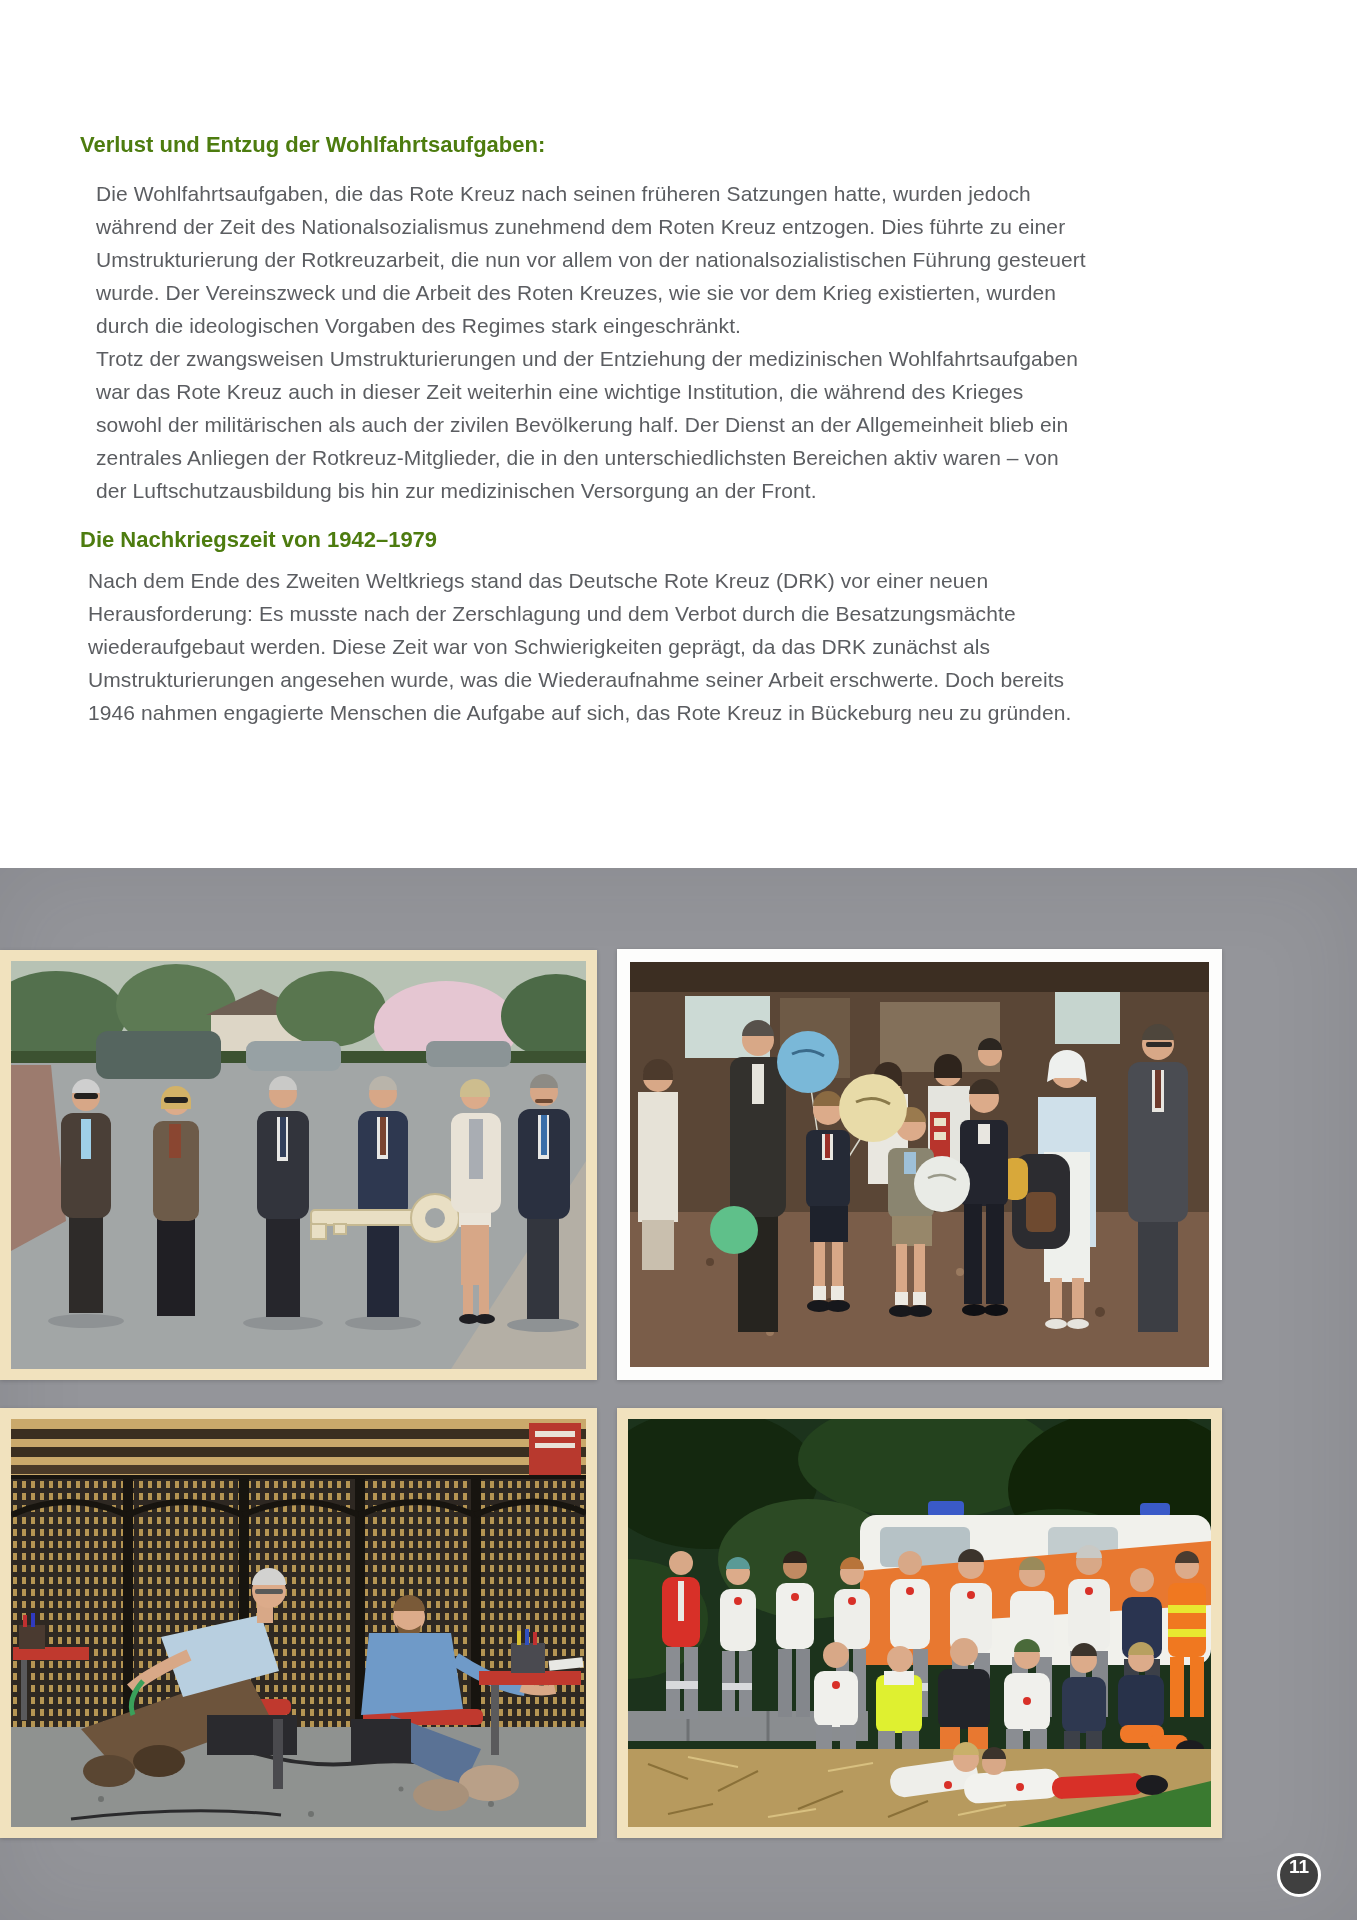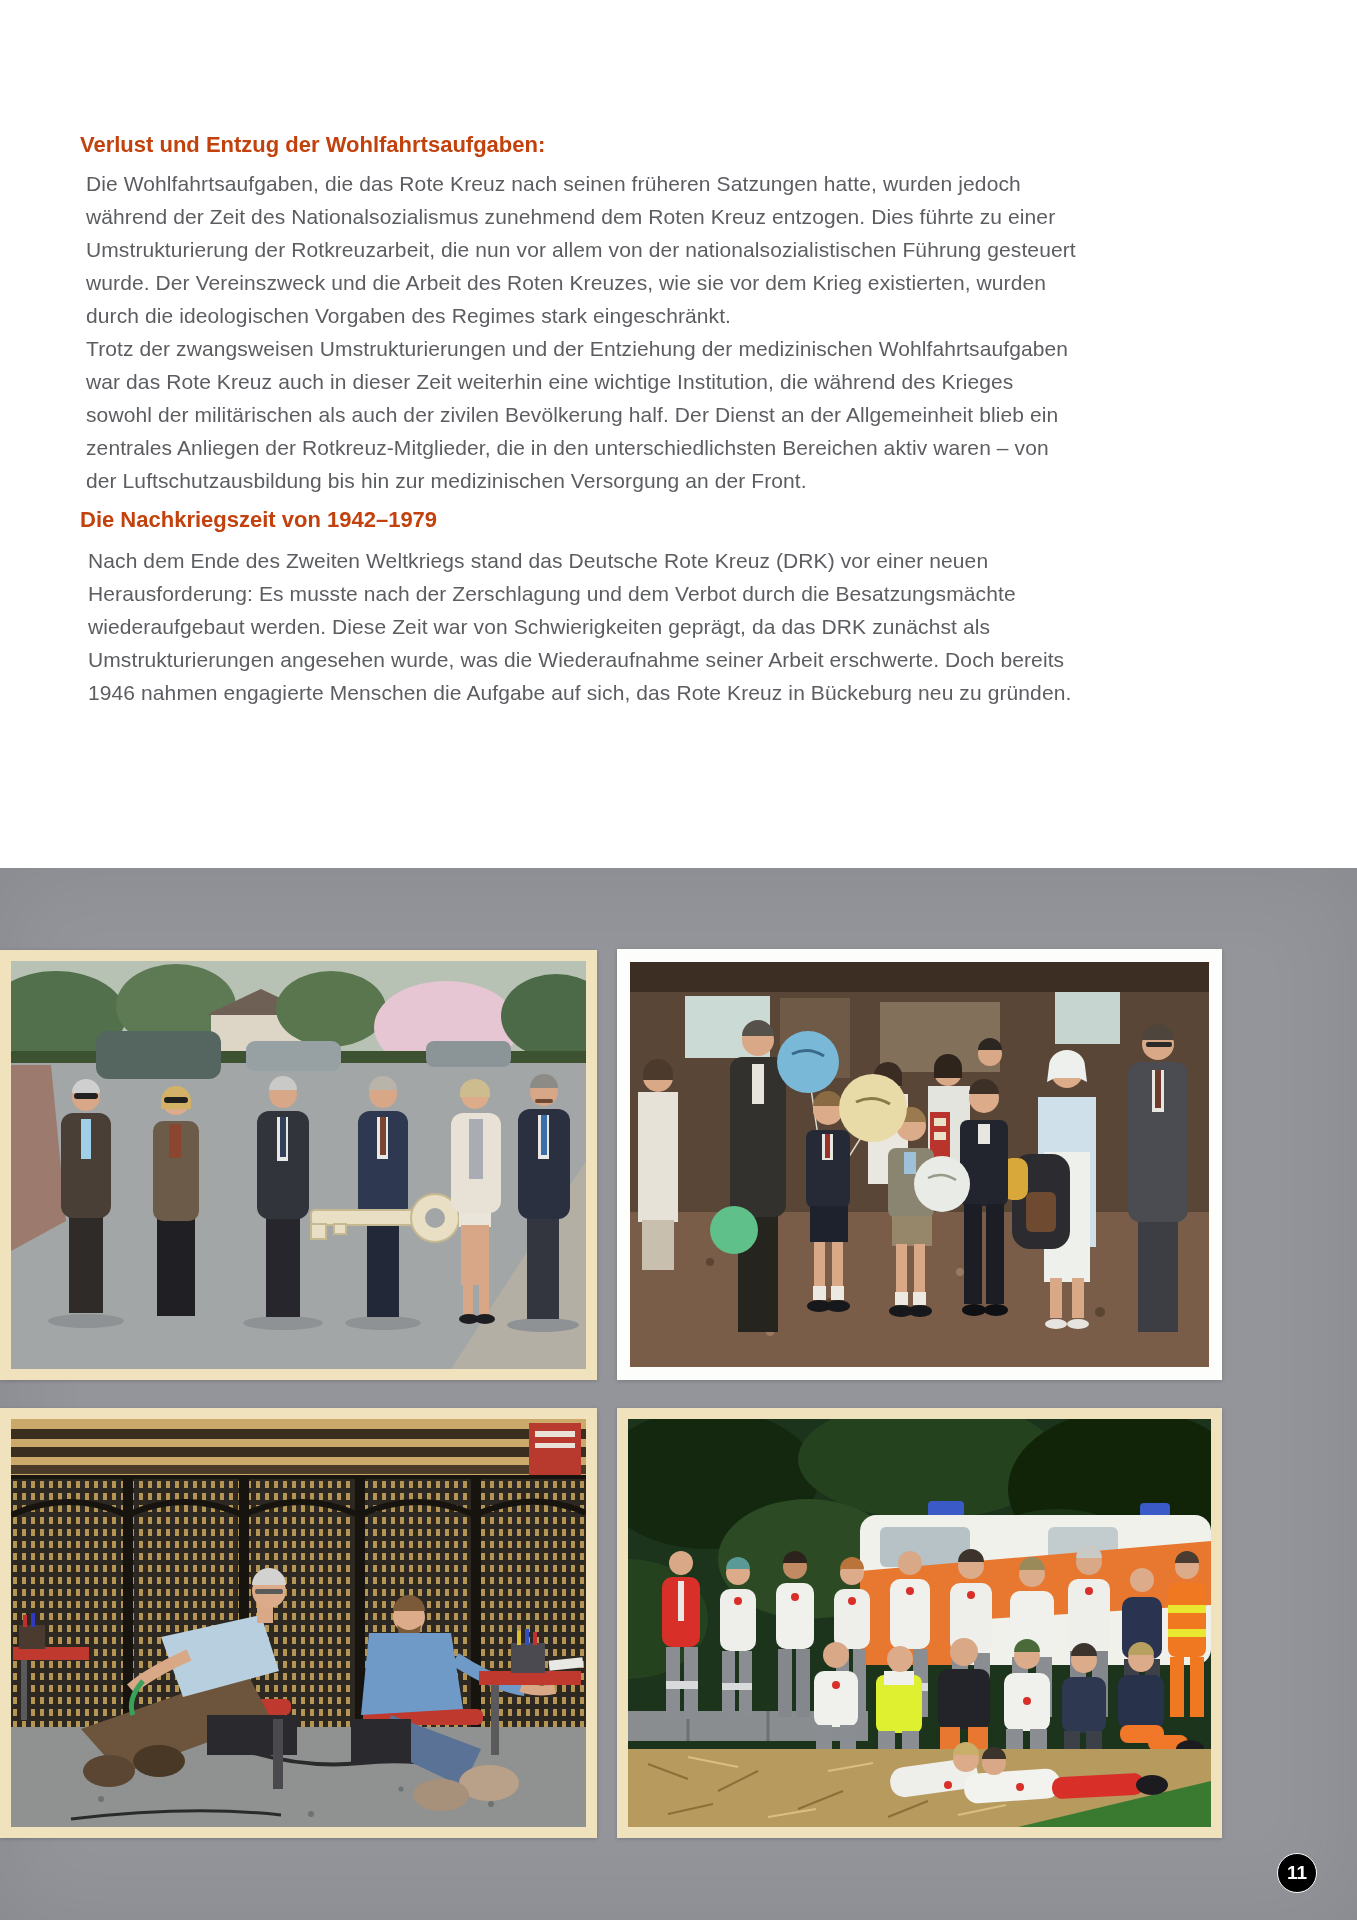--- a/index.html
+++ b/index.html
@@ -1,44 +1,44 @@
 <!DOCTYPE html>
 <html lang="de"><head>
 <meta charset="utf-8">
 <style>
   html,body{margin:0;padding:0;background:#ffffff;}
   body{width:1357px;height:1920px;position:relative;overflow:hidden;
        font-family:"Liberation Sans","DejaVu Sans",sans-serif;}
   
   .textblock{position:absolute;left:80px;top:128px;width:1230px;color:#5b5d61;}
-  .textblock h2{margin:0;font-size:22px;line-height:33px;font-weight:700;color:#c2410c;}
+  .textblock h2{margin:0;font-size:22px;line-height:33px;font-weight:700;color:#4d7c0f;}
   .line{display:block;font-size:21px;line-height:33px;white-space:nowrap;letter-spacing:.1px;}
   .sect2{margin-top:36px;}
   
   .panel{position:absolute;left:0;top:868px;width:1357px;height:1052px;background:#94959a;
          box-shadow:inset 0 0 90px rgba(40,40,48,.10);}
   .photo{position:absolute;box-sizing:border-box;box-shadow:0 1px 4px rgba(0,0,0,.18);}
   .photo.cream{background:#f1e2be;padding:11px;}
   .photo.white{background:#fdfdfc;padding:13px;}
   .photo svg{display:block;width:100%;height:100%;}
   .ph1{left:68px; top:950px; width:597px;height:430px;}
   .ph2{left:685px;top:949px; width:605px;height:431px;}
   .ph3{left:68px; top:1408px;width:597px;height:430px;}
   .ph4{left:685px;top:1408px;width:605px;height:430px;}
   
   .badge{position:absolute;left:1277px;top:1853px;width:38px;height:38px;border-radius:50%;
-         background:#000000;border:1px solid #ffffff;display:flex;align-items:center;justify-content:center;}
+         background:#404040;border:3px solid #ffffff;display:flex;justify-content:center;}
   .badge span{color:#ffffff;font-size:19px;font-weight:700;}
 </style>
 </head>
 <body>
 
 <div class="textblock">
   <h2>Verlust und Entzug der Wohlfahrtsaufgaben:</h2>
-  <p style="margin:6px">
+  <p style="margin:16px">
     <span class="line">Die Wohlfahrtsaufgaben, die das Rote Kreuz nach seinen früheren Satzungen hatte, wurden jedoch</span>
     <span class="line">während der Zeit des Nationalsozialismus zunehmend dem Roten Kreuz entzogen. Dies führte zu einer</span>
     <span class="line">Umstrukturierung der Rotkreuzarbeit, die nun vor allem von der nationalsozialistischen Führung gesteuert</span>
     <span class="line">wurde. Der Vereinszweck und die Arbeit des Roten Kreuzes, wie sie vor dem Krieg existierten, wurden</span>
     <span class="line">durch die ideologischen Vorgaben des Regimes stark eingeschränkt.</span>
     <span class="line">Trotz der zwangsweisen Umstrukturierungen und der Entziehung der medizinischen Wohlfahrtsaufgaben</span>
     <span class="line">war das Rote Kreuz auch in dieser Zeit weiterhin eine wichtige Institution, die während des Krieges</span>
     <span class="line">sowohl der militärischen als auch der zivilen Bevölkerung half. Der Dienst an der Allgemeinheit blieb ein</span>
     <span class="line">zentrales Anliegen der Rotkreuz-Mitglieder, die in den unterschiedlichsten Bereichen aktiv waren – von</span>
     <span class="line">der Luftschutzausbildung bis hin zur medizinischen Versorgung an der Front.</span>

